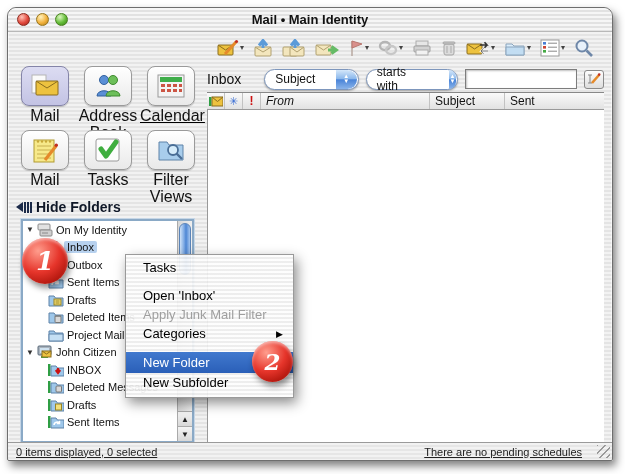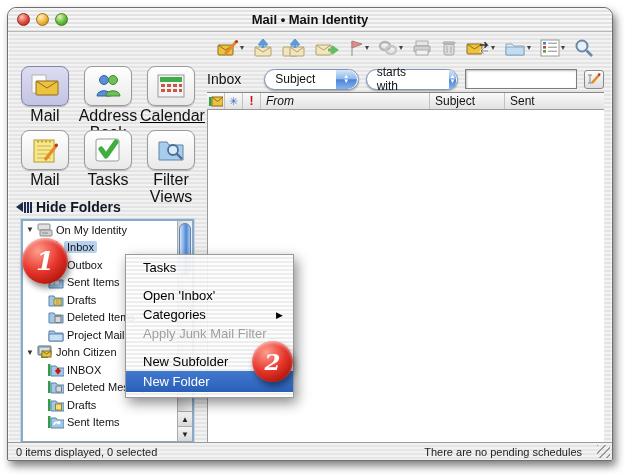--- a/index.html
+++ b/index.html
@@ -80,21 +80,21 @@
     background:linear-gradient(180deg,#fafafa,#e2e2e2); font-size:12px; color:#111; }
   .hcell { display:flex; align-items:center; padding-left:5px; border-right:1px solid #c2c2c2; }
   .hicon { width:18px; justify-content:center; padding-left:0; }
   .h-from { width:169px;font-style:italic; } .h-subject { width:75px; } .h-sent { flex:1; border-right:none; }
   .linkglyph { color:#3b6fd4; font-size:11px; } .priglyph { color:#cc1111; font-weight:bold; font-size:12px; }
   .listbody { height:332px; background:#fff; border-left:1px solid #999; }
 
   
   .statusbar { position:absolute; left:0; right:0; bottom:0; height:18px; border-top:1px solid #9a9a9a;
     display:flex; align-items:center; font-size:11px; color:#222; padding:0 8px;
-    background:repeating-linear-gradient(180deg,#f2f2f2 0 2px,#e6e6e6 2px 4px); border-radius:0 0 2px 2px; }
+    background:repeating-linear-gradient(180deg,#f2f2f2 0 2px,#e6e6e6 2px 4px); border-radius:0 0 2px 2px;text-decoration:underline; }
   .statusbar .sleft { flex:1; }
   .statusbar .sright { margin-right:22px; }
   .grip { position:absolute; right:2px; bottom:2px; width:13px; height:13px;
     background:repeating-linear-gradient(315deg, transparent 0 2px, #9a9a9a 2px 3px, transparent 3px 5px); }
 
   
   .ctxmenu { position:absolute; left:125px; top:254px; width:169px; z-index:30;
     border:1px solid #9a9a9a;
     background:repeating-linear-gradient(180deg, rgba(253,253,253,.92) 0 2px, rgba(236,236,236,.92) 2px 4px);
     box-shadow:3px 5px 12px rgba(0,0,0,.45); padding:3px 0 5px 0; }
@@ -556,25 +556,25 @@
       <span class="sleft">0 items displayed, 0 selected</span>
       <span class="sright">There are no pending schedules</span>
       <span class="grip"></span>
     </div>
   </div>
 
   <div class="ctxmenu">
     <div class="mitem">Tasks</div>
     <div class="msep"></div>
     <div class="mitem">Open 'Inbox'</div>
+    <div class="mitem disabled">Apply Junk Mail Filter</div>
     <div class="mitem">
       <span>Categories</span>
       <span class="subarrow">▶</span>
     </div>
-    <div class="mitem disabled">Apply Junk Mail Filter</div>
     <div class="msep"></div>
+    <div class="mitem hl">New Folder</div>
     <div class="mitem">New Subfolder</div>
-    <div class="mitem hl">New Folder</div>
   </div>
 
   <div class="callout c1">1</div>
   <div class="callout c2">2</div>
 </div>
 
 </body></html>

